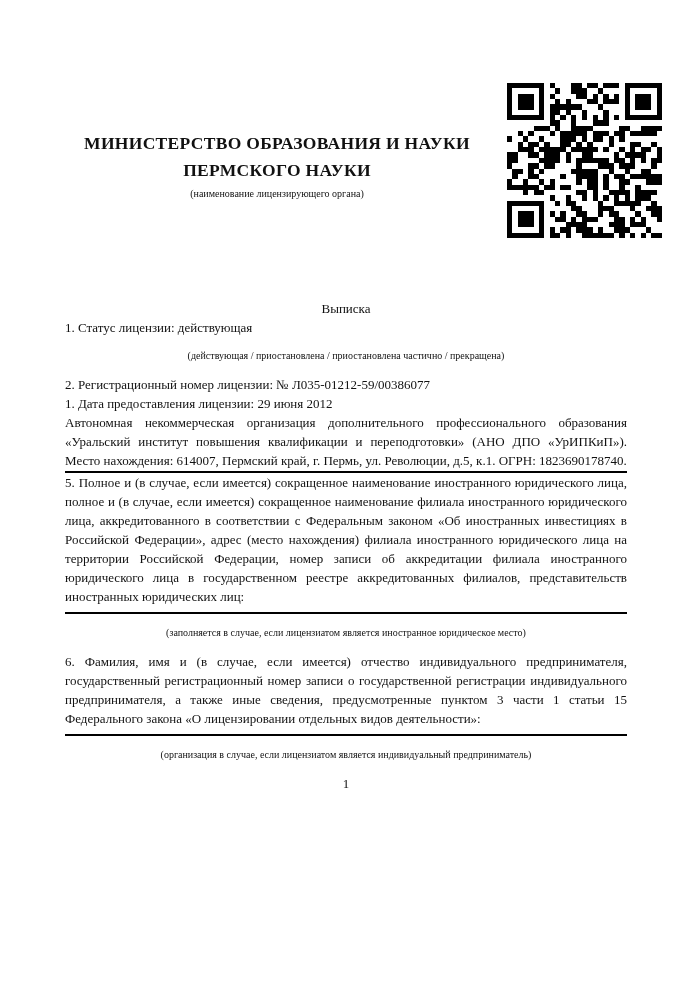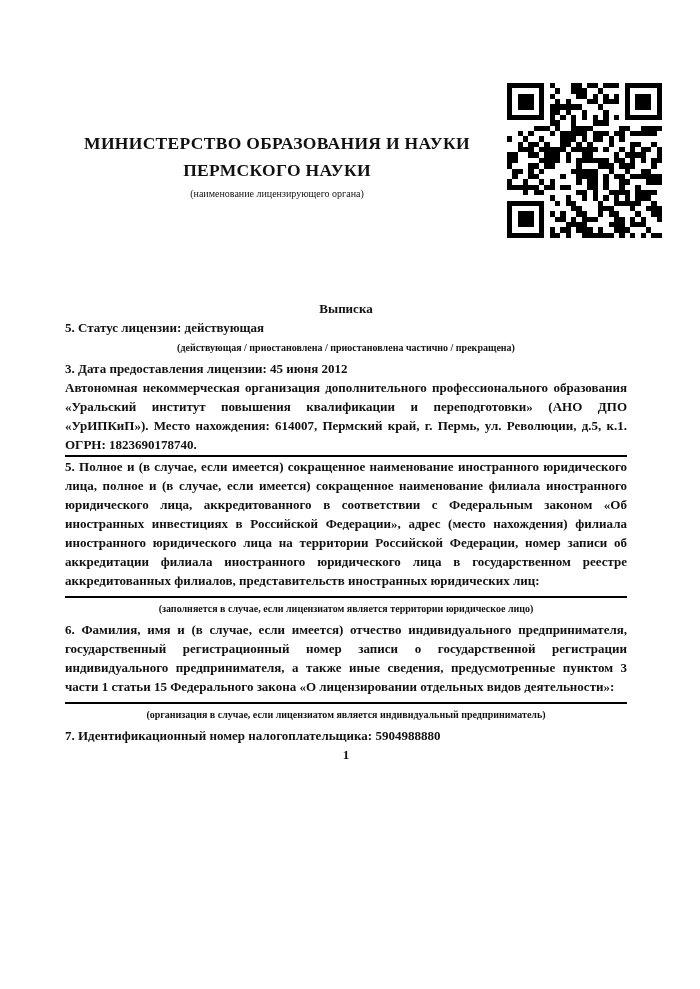--- a/index.html
+++ b/index.html
@@ -18,26 +18,26 @@
   }
   .header-note{
     font-weight:normal;font-size:10px;line-height:13px;letter-spacing:0;
     margin-top:3px;
   }
   .qr{
     position:absolute;left:507px;top:83px;width:155px;height:155px;
   }
   .content{
     position:absolute;left:65px;right:37px;top:299px;
-    font-size:13px;line-height:19px;font-weight:bold;
+    font-size:13px;line-height:19px;
   }
   .doc-title{text-align:center;margin:0;}
   p.para{margin:0;}
   .j{text-align:justify;text-align-last:left;}
-  .note{font-size:10px;line-height:14px;text-align:center;margin:4px;}
+  .note{font-size:10px;line-height:14px;text-align:center;margin:12px;}
   .rule{height:0;border-top:2px solid #000;margin:0;}
   .item1{margin-top:30px;}
   .item2{margin-top:20px;}
   .item3{margin-top:13px;}
   .q4{margin-top:9px;}
   .rule4{margin-top:1px;}
   .q5{margin-top:14px;}
   .rule5{margin-top:6px;}
   .q6{margin-top:21px;}
   .rule6{margin-top:6px;}
@@ -486,35 +486,35 @@
         <rect x="25" y="28" width="1" height="1"></rect>
         <rect x="27" y="28" width="1" height="1"></rect>
         <rect x="28" y="28" width="1" height="1"></rect>
       </svg>
   </div>
 
   <div class="content">
 
     <p class="para doc-title">Выписка</p>
 
-    <p class="para item1">5. Статус лицензии: действующая</p>
+    <p class="para item1">1. Статус лицензии: действующая</p>
     <p class="note">(действующая / приостановлена / приостановлена частично / прекращена)</p>
 
-
-    <p class="para item3">3. Дата предоставления лицензии: 45 июня 2012</p>
+    <p class="para item2">2. Регистрационный номер лицензии: № Л035-01212-59/00386077</p>
+
+    <p class="para item3">1. Дата предоставления лицензии: 29 июня 2012</p>
 
     <p class="para j">Автономная некоммерческая организация дополнительного профессионального образования «Уральский институт повышения квалификации и переподготовки» (АНО ДПО «УрИПКиП»). Место нахождения: 614007, Пермский край, г. Пермь, ул. Революции, д.5, к.1. ОГРН: 1823690178740.</p>
     <div class="rule rule4"></div>
 
     <p class="para j q5">5. Полное и (в случае, если имеется) сокращенное наименование иностранного юридического лица, полное и (в случае, если имеется) сокращенное наименование филиала иностранного юридического лица, аккредитованного в соответствии с Федеральным законом «Об иностранных инвестициях в Российской Федерации», адрес (место нахождения) филиала иностранного юридического лица на территории Российской Федерации, номер записи об аккредитации филиала иностранного юридического лица в государственном реестре аккредитованных филиалов, представительств иностранных юридических лиц:</p>
     <div class="rule rule5"></div>
-    <p class="note">(заполняется в случае, если лицензиатом является территории юридическое лицо)</p>
+    <p class="note">(заполняется в случае, если лицензиатом является иностранное юридическое место)</p>
 
     <p class="para j q6">6. Фамилия, имя и (в случае, если имеется) отчество индивидуального предпринимателя, государственный регистрационный номер записи о государственной регистрации индивидуального предпринимателя, а также иные сведения, предусмотренные пунктом 3 части 1 статьи 15 Федерального закона «О лицензировании отдельных видов деятельности»:</p>
     <div class="rule rule6"></div>
     <p class="note">(организация в случае, если лицензиатом является индивидуальный предприниматель)</p>
 
-    <p class="para item7">7. Идентификационный номер налогоплательщика: 5904988880</p>
 
     <p class="para pagenum">1</p>
 
   </div>
 </div>
 
 </body></html>

